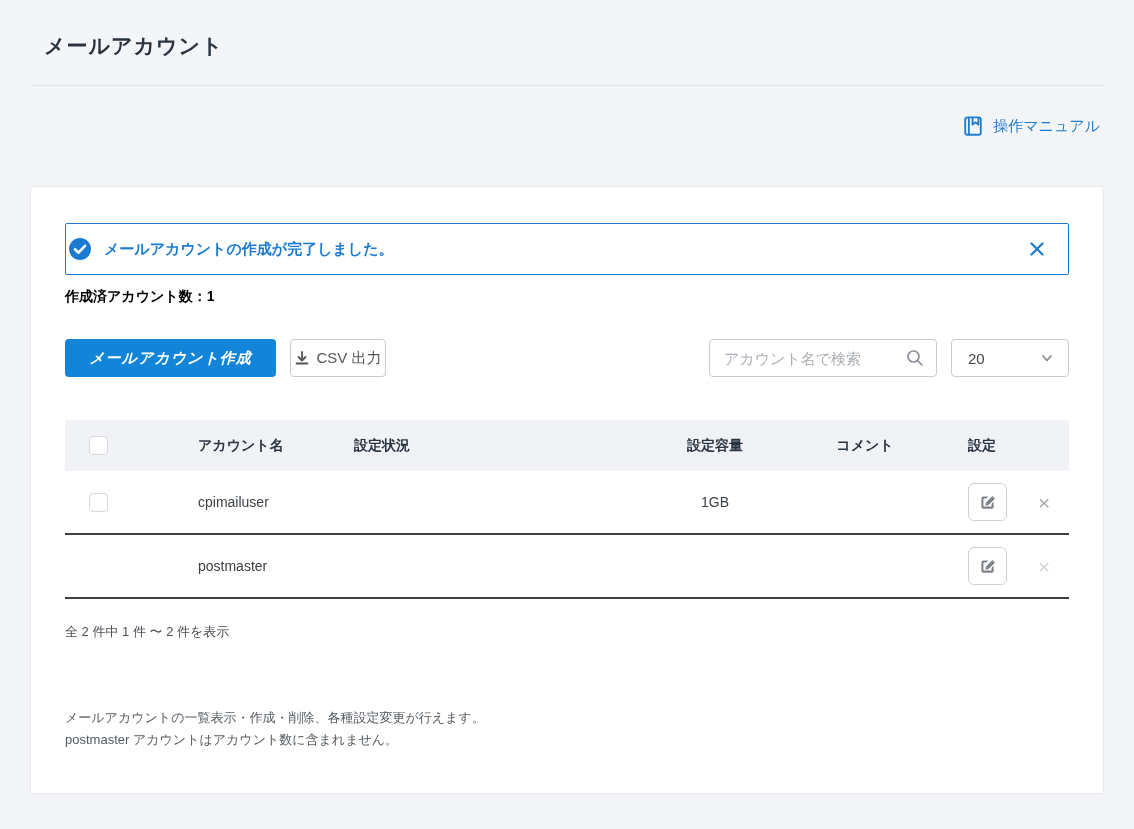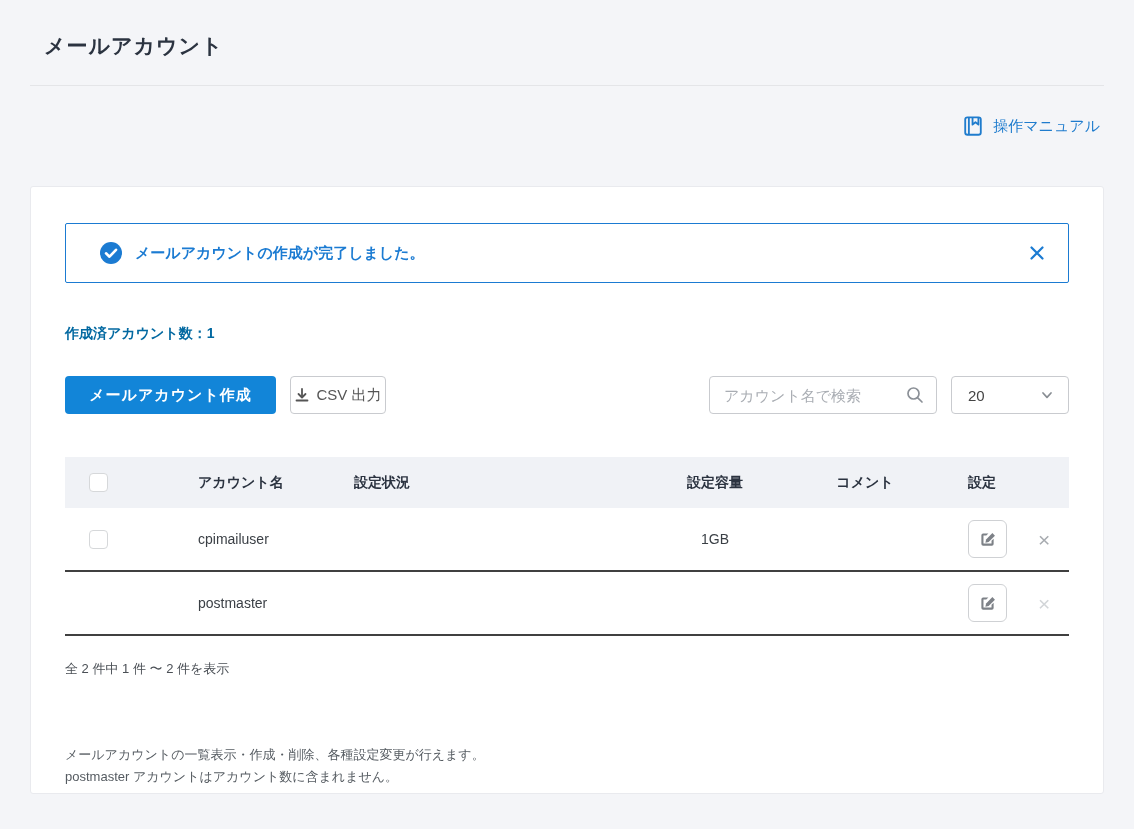--- a/index.html
+++ b/index.html
@@ -45,49 +45,49 @@
     margin: 49px 30px 0 30px;
     background: #fff;
     border: 1px solid #e9eaee;
     border-radius: 3px;
     height: 608px;
     padding: 36px 34px;
   }
 
   
   .alert {
-    height: 60px;
+    height: 52px;
     border: 1px solid #1b7bd2;
     border-radius: 2px;
     display: flex;
     align-items: center;
-    padding: 0 20px 0 34px;
+    padding: 0 20px 0 3px;
     background: #fff;
   }
   .alert-msg {
     margin-left: 13px;
     color: #1b7bd2;
     font-size: 15px;
     font-weight: 600;
   }
   .alert-close {
     margin-left: auto;
     background: none;
     border: none;
     cursor: pointer;
     display: flex;
     align-items: center;
     padding: 2px;
   }
 
   .account-count {
-    margin-top: 42px;
+    margin-top: 13px;
     font-size: 14px;
     font-weight: 600;
-    color: #0369a1;
+    color: #000000;
   }
 
   
   .toolbar {
     margin-top: 33px;
     display: flex;
     align-items: center;
   }
   .btn {
     height: 38px;
@@ -99,21 +99,21 @@
     justify-content: center;
     font-family: inherit;
   }
   .btn-primary {
     background: #1285d8;
     color: #fff;
     border: none;
     font-weight: 700;
     letter-spacing: 1px;
   }
-  .btn-create { width: 211px; margin-right: 14px; }
+  .btn-create { width: 211px; margin-right: 14px; font-style: italic; }
   .btn-bulk { width: 166px; margin-right: 14px; }
   .btn-outline {
     background: #fff;
     border: 1px solid #c9cbcf;
     color: #555;
     width: 96px;
     gap: 6px;
   }
   .search-wrap {
     margin-left: auto;

